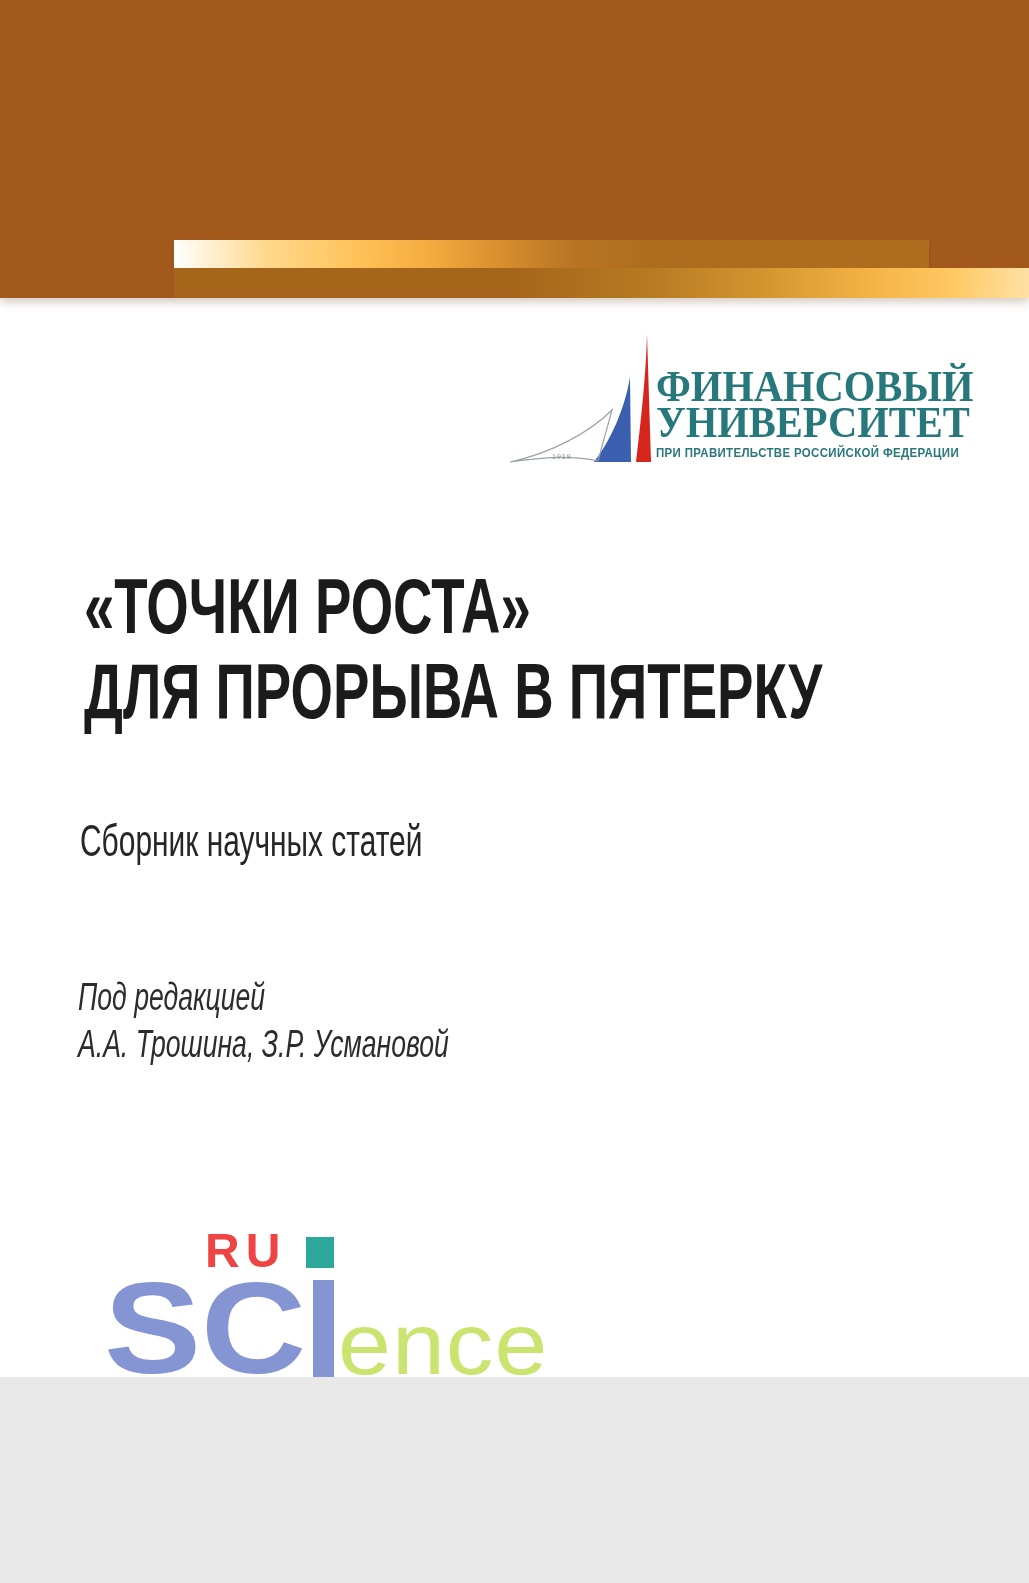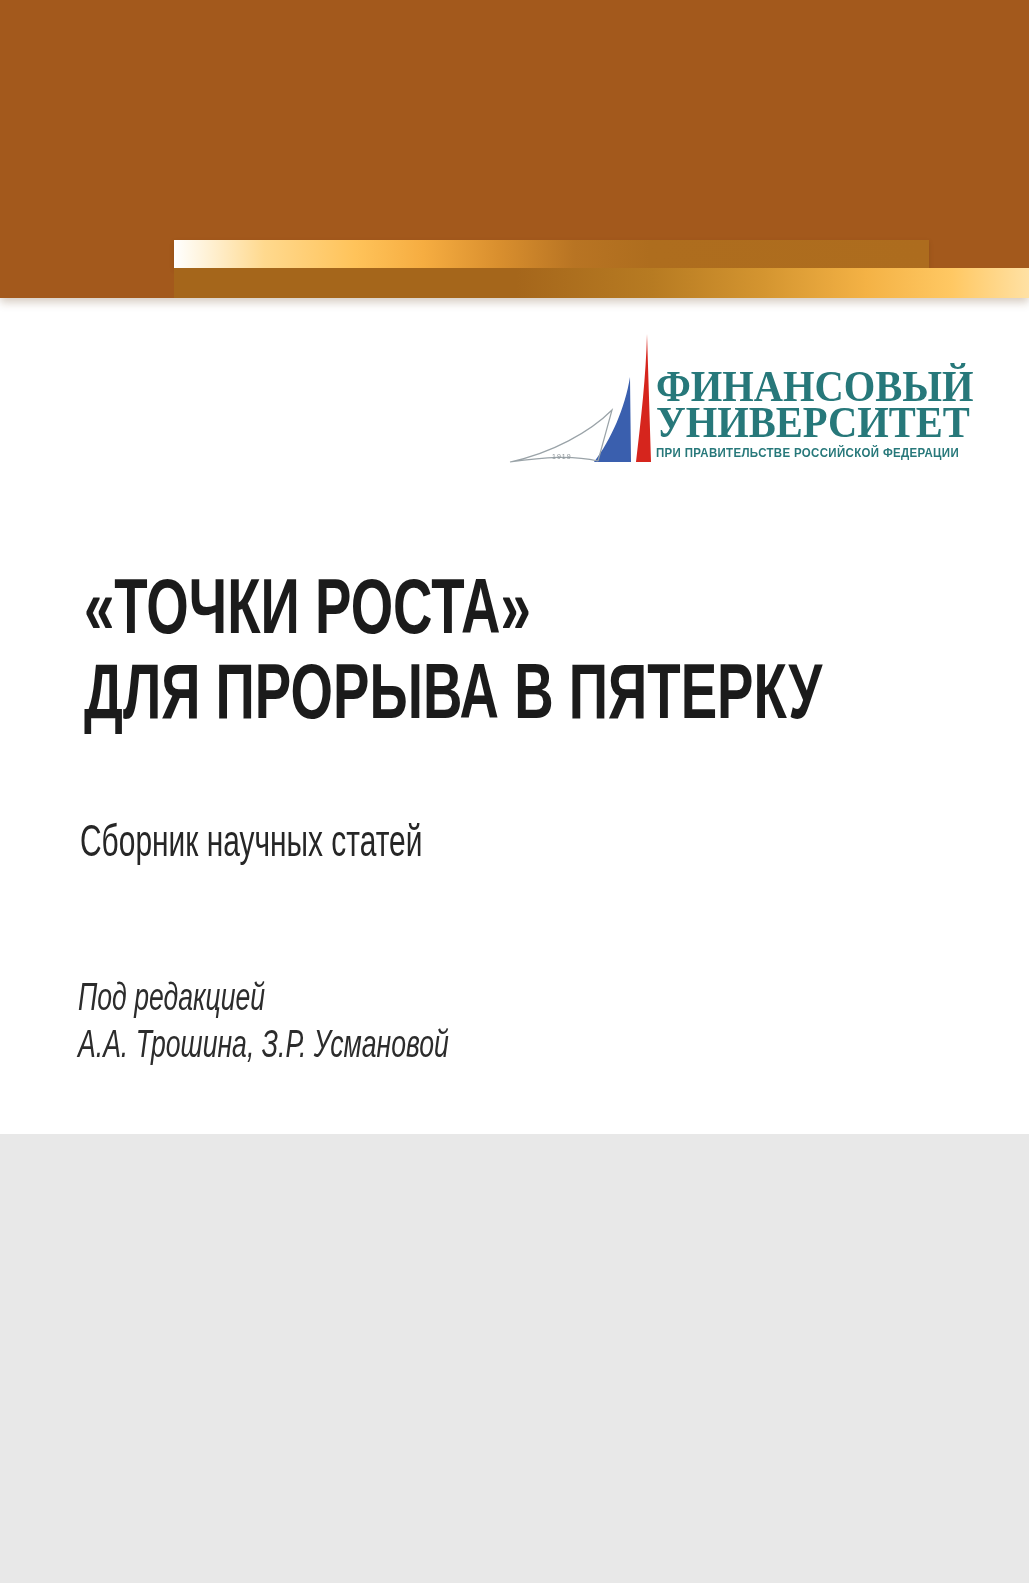--- a/index.html
+++ b/index.html
@@ -1,17 +1,17 @@
 <!DOCTYPE html>
 <html><head>
 <meta charset="utf-8">
 <style>
   html,body{margin:0;padding:0;background:#e8e8e8;}
   .page{
-    position:relative;width:1029px;height:1134px;background:#ffffff;
+    position:relative;width:1029px;height:1377px;background:#ffffff;
     margin:0 auto;overflow:hidden;
     font-family:"Liberation Sans",sans-serif;
   }
   
   .banner{
     position:absolute;left:0;top:0;width:1029px;height:298px;
     background:#a3591c;
     box-shadow:0 4px 9px rgba(100,60,20,.28);
   }
   .stripe1{

